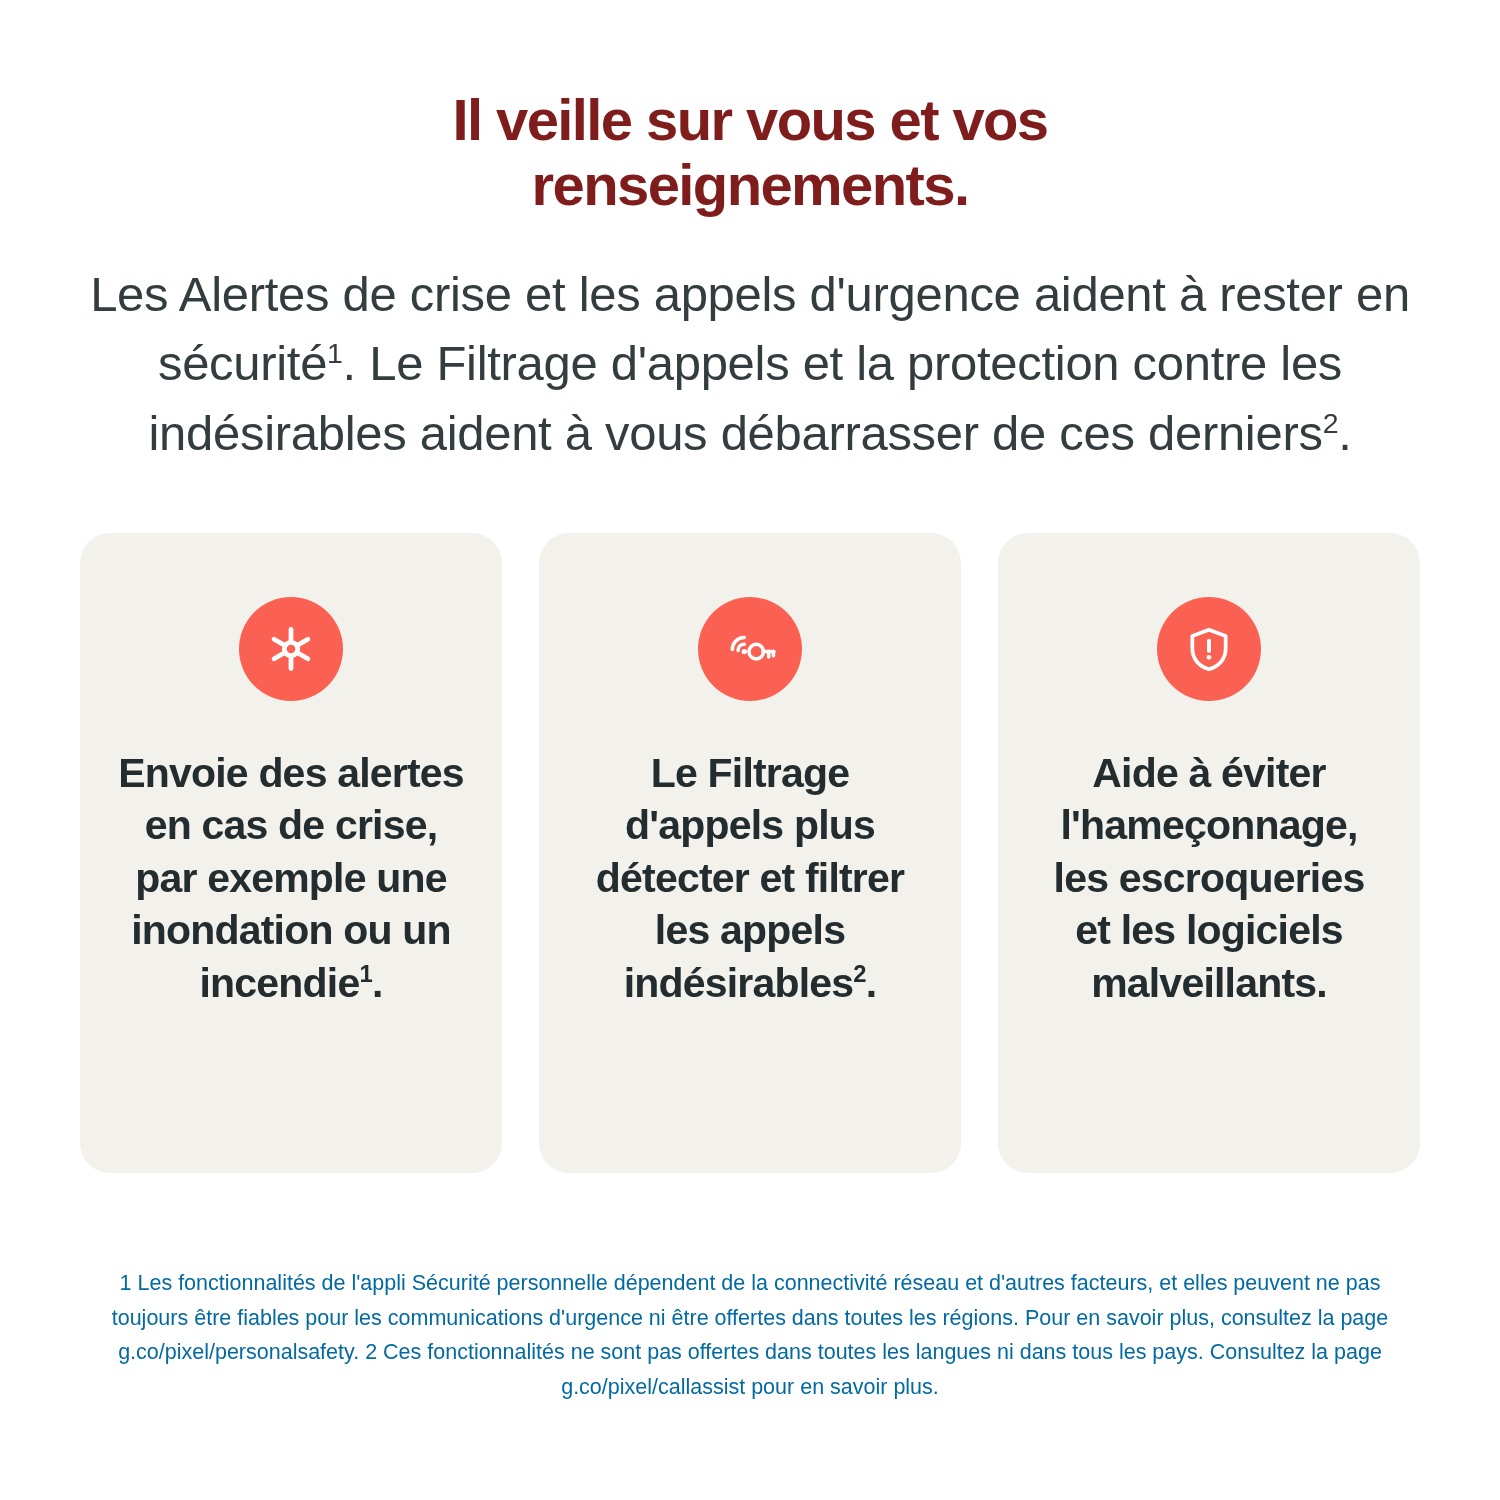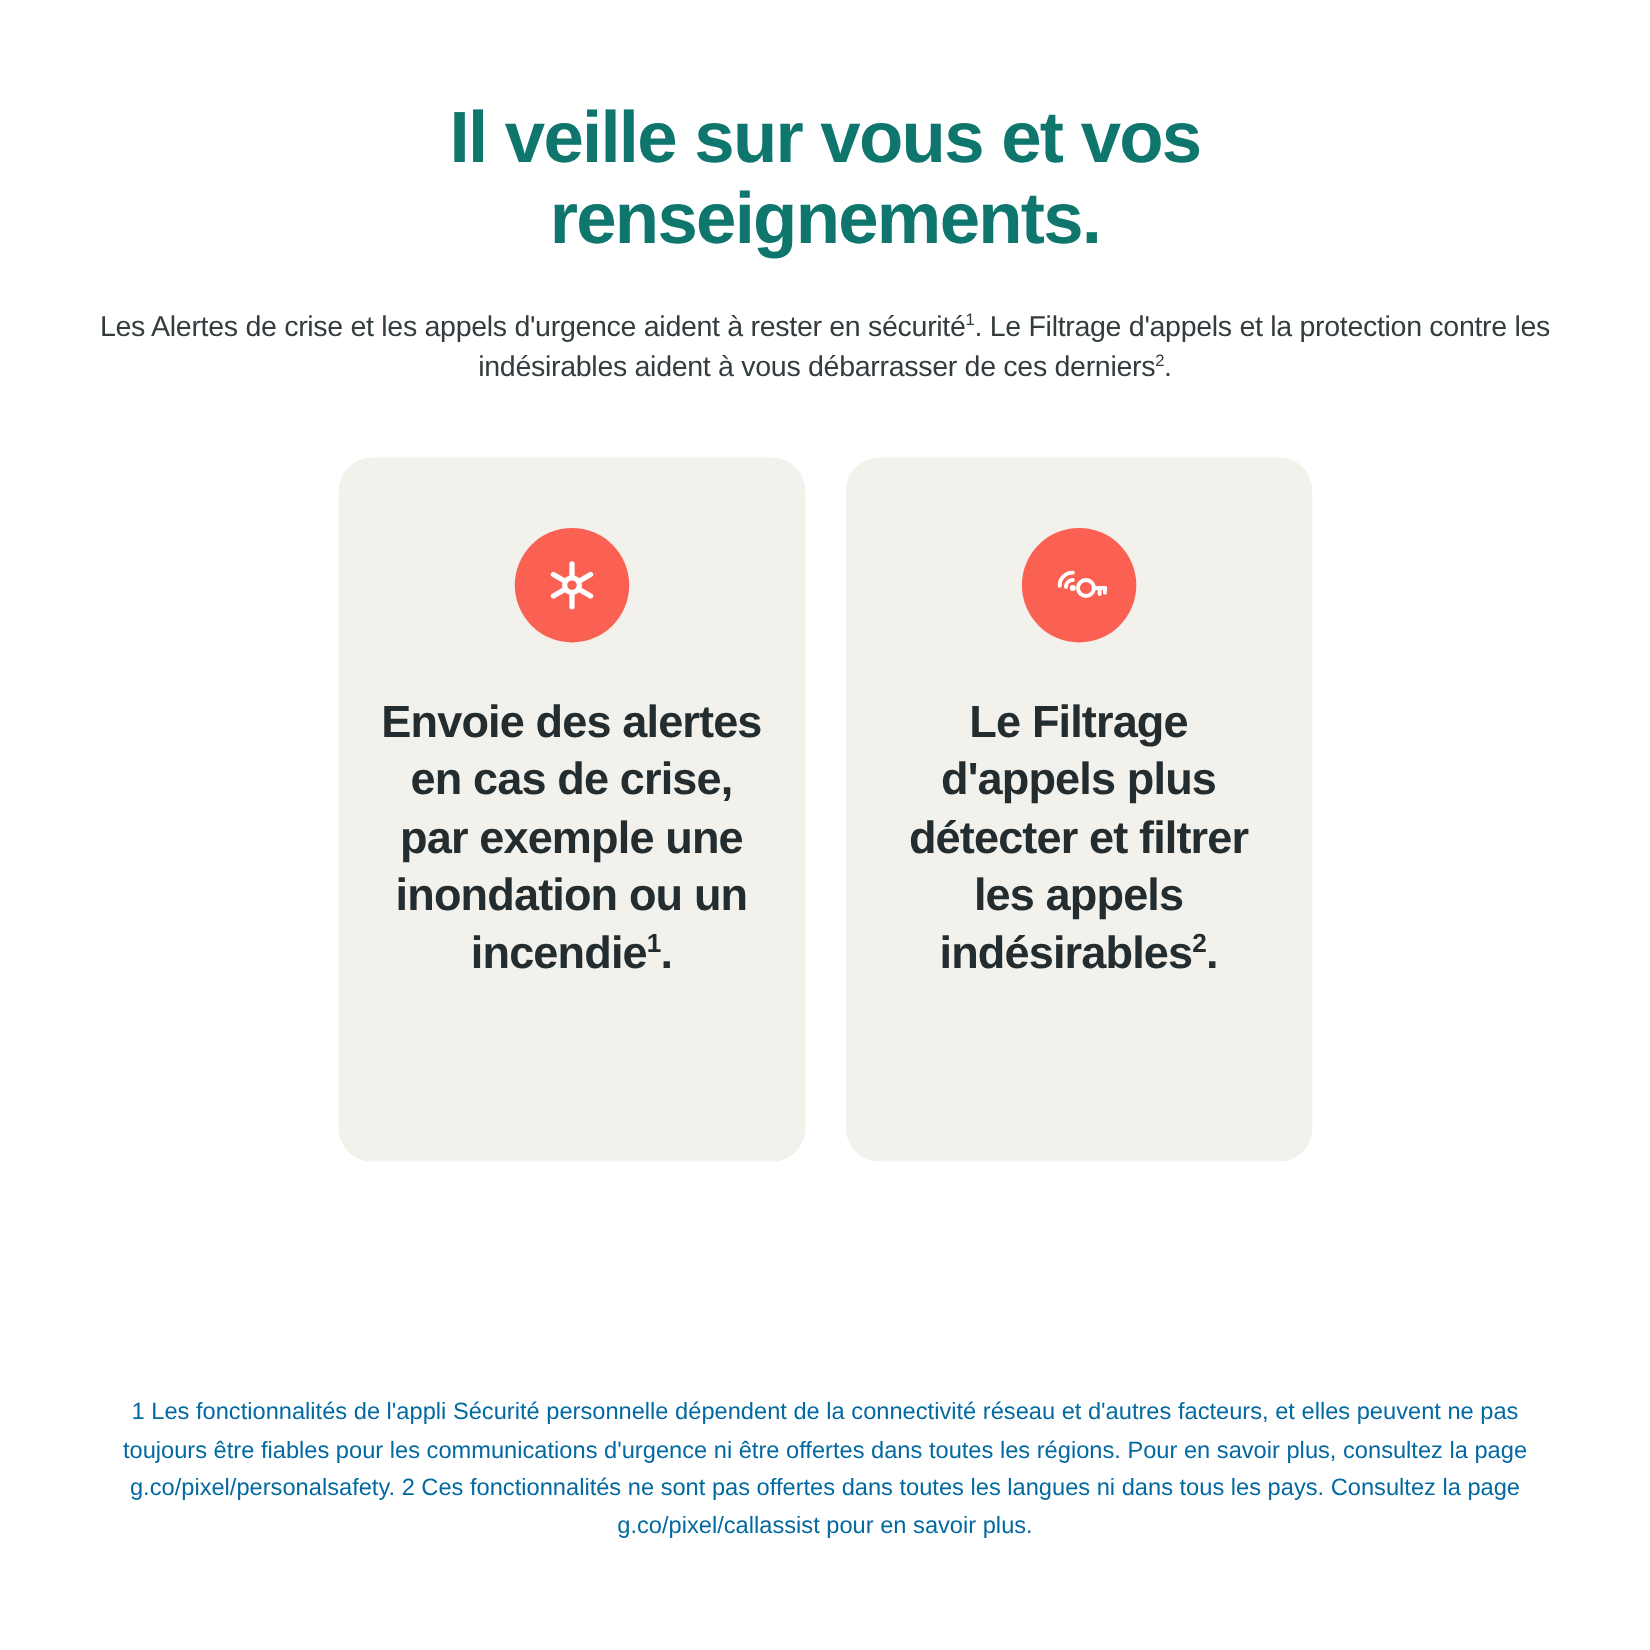--- a/index.html
+++ b/index.html
@@ -17,32 +17,32 @@
   .page {
     width: 1500px;
     height: 1500px;
     box-sizing: border-box;
     padding: 70px 80px 40px 80px;
     display: flex;
     flex-direction: column;
   }
 
   .headline {
-    font-size: 66px;
+    font-size: 58px;
     line-height: 1.12;
     font-weight: bold;
     text-align: center;
     letter-spacing: -1.6px;
-    color: #0f766e;
+    color: #7f1d1d;
     margin: 18px auto 0 auto;
     max-width: 1030px;
   }
 
   .subhead {
-    font-size: 26px;
+    font-size: 49px;
     line-height: 1.42;
     text-align: center;
     color: #333c3e;
     margin: 42px auto 0 auto;
     max-width: 1340px;
     letter-spacing: -0.3px;
   }
   .subhead sup, .card-text sup {
     font-size: 0.58em;
     vertical-align: super;
@@ -147,18 +147,30 @@
             <path d="M22 11.5v5.2" stroke="#ffffff" stroke-width="3.4" stroke-linecap="round"></path>
             <path d="M26.6 11.5v4" stroke="#ffffff" stroke-width="3.4" stroke-linecap="round"></path>
           </g>
         </svg>
       </div>
       <div class="card-text">
         <span>Le Filtrage d'appels plus détecter et filtrer les appels indésirables</span><sup>2</sup><span>.</span>
       </div>
     </div>
 
+    <div class="card">
+      <div class="icon-circle">
+        <svg width="50" height="50" viewBox="0 0 48 48" fill="none" aria-hidden="true">
+          <path d="M24 5.5 40 11.5v12c0 10.5-7 17.5-16 20-9-2.5-16-9.5-16-20v-12z" fill="none" stroke="#ffffff" stroke-width="3.6" stroke-linejoin="round"></path>
+          <line x1="24" y1="16" x2="24" y2="26" stroke="#ffffff" stroke-width="3.8" stroke-linecap="round"></line>
+          <circle cx="24" cy="32" r="2.3" fill="#ffffff"></circle>
+        </svg>
+      </div>
+      <div class="card-text">
+        <span>Aide à éviter l'hameçonnage, les escroqueries et les logiciels malveillants.</span><sup></sup><span></span>
+      </div>
+    </div>
 
   </div>
 
   <div class="footnotes">1 Les fonctionnalités de l'appli Sécurité personnelle dépendent de la connectivité réseau et d'autres facteurs, et elles peuvent ne pas toujours être fiables pour les communications d'urgence ni être offertes dans toutes les régions. Pour en savoir plus, consultez la page g.co/pixel/personalsafety. 2 Ces fonctionnalités ne sont pas offertes dans toutes les langues ni dans tous les pays. Consultez la page g.co/pixel/callassist pour en savoir plus.</div>
 
 </div>
 
 </body></html>

